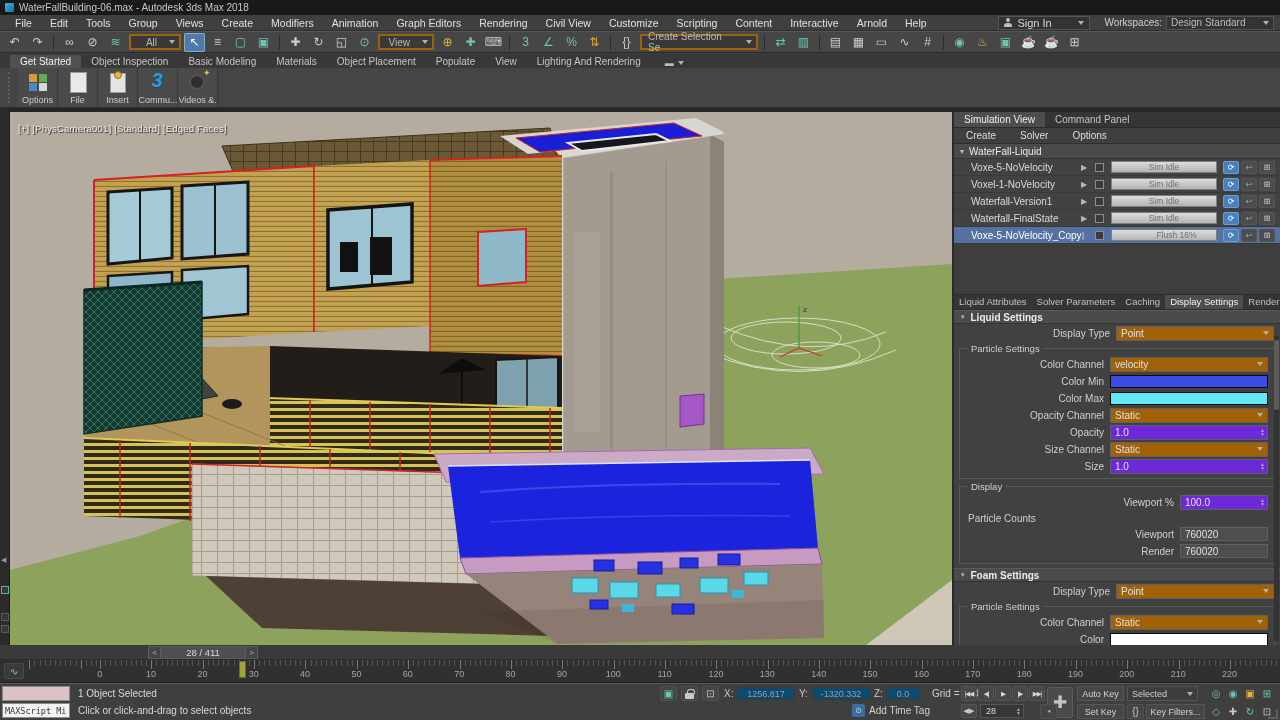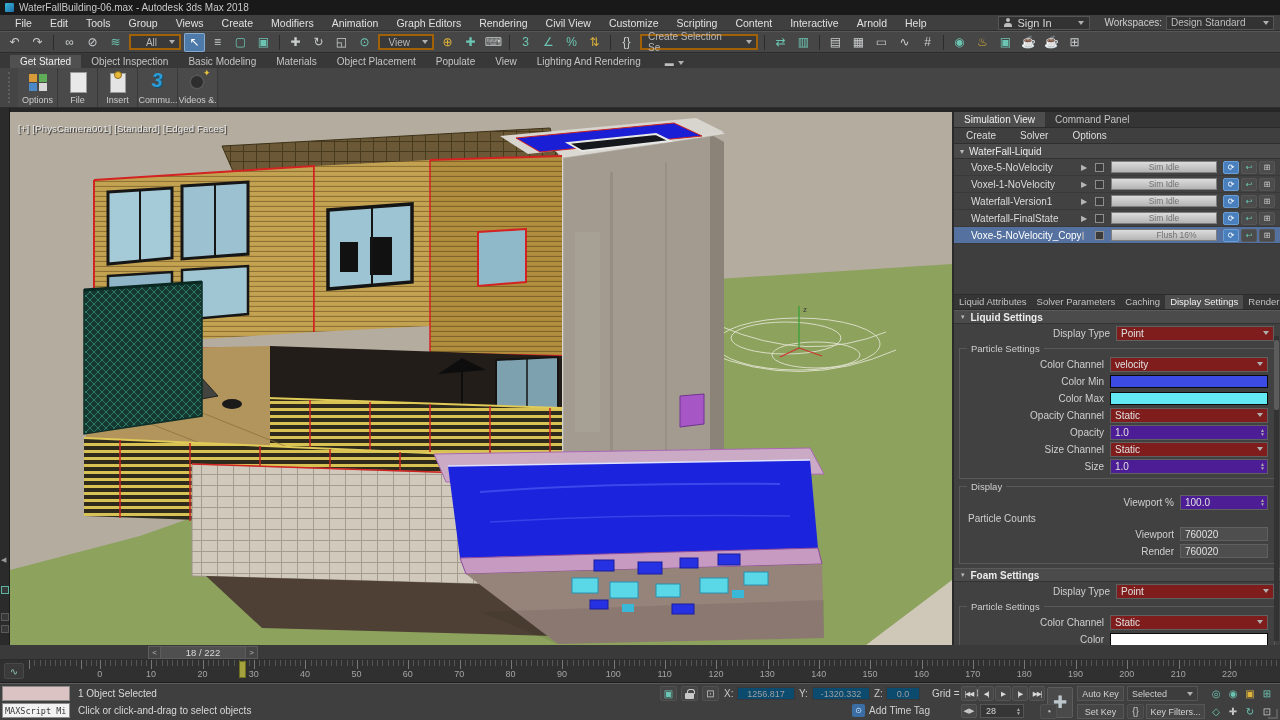--- a/index.html
+++ b/index.html
@@ -81,22 +81,22 @@
 #sim-filler{height:51px;background:#3e3e3e;border-bottom:1px solid #2c2c2c}
 #settings-tabs{display:flex;height:15px;background:#353535;border-bottom:1px solid #2a2a2a}
 .set-tab{padding:0 5px;line-height:14px;color:#c2c2c2;font-size:9.5px;white-space:nowrap}
 .set-tab.on{background:#4d4d4d;color:#f0f0f0}
 .rollout{height:14px;background:#4b4b4b;border-top:1px solid #5a5a5a;border-bottom:1px solid #333;display:flex;align-items:center;padding:0 7px;font-weight:bold;font-size:10px;color:#ececec;gap:6px}
 .rollout::before{content:"▾";font-weight:normal;font-size:7px;color:#bbb}
 .ctl-row{display:flex;align-items:center;height:16px;margin:1px 6px 1px 0}
 .ctl-label{flex:1;text-align:right;padding-right:6px;color:#cfcfcf;font-size:10px;white-space:nowrap}
 .ctl{width:158px;flex:none}
 .ctl.narrow{width:88px}
-.dropdown{height:15px;background:#7f1d1d;border:1px solid #606060;display:flex;align-items:center;justify-content:space-between;padding:0 4px;font-size:10px;color:#e0e0e0}
-.spinner{height:15px;background:#4c1d95;border:1px solid #606060;display:flex;align-items:center;justify-content:space-between;padding:0 2px 0 4px;font-size:10px;color:#e0e0e0}
+.dropdown{height:15px;background:#a16207;border:1px solid #606060;display:flex;align-items:center;justify-content:space-between;padding:0 4px;font-size:10px;color:#e0e0e0}
+.spinner{height:15px;background:#6d28d9;border:1px solid #606060;display:flex;align-items:center;justify-content:space-between;padding:0 2px 0 4px;font-size:10px;color:#e0e0e0}
 .spin-arrows{display:flex;flex-direction:column;line-height:4px;font-size:5px;color:#aaa}
 .swatch{height:13px;border:1px solid #0b0b0b;width:158px}
 .field{height:14px;background:#4e4e4e;border:1px solid #606060;font-size:10px;color:#e0e0e0;display:flex;align-items:center;padding:0 4px;width:86px}
 .grp{position:relative;border:1px solid #585858;margin:7px 5px 4px;padding:6px 0 3px}
 .grp-label{position:absolute;top:-6px;left:7px;background:#414141;padding:0 4px;font-size:9.5px;color:#cfcfcf;line-height:11px}
 .plain-label{font-size:10px;color:#cfcfcf;padding:2px 0 1px 8px}
 #sim-scroll{position:absolute;right:1px;top:224px;width:5px;height:305px;background:#333}
 #sim-scroll-thumb{position:absolute;left:0;top:4px;width:5px;height:70px;background:#5c5c5c;border-radius:2px}
 
 #timeslider{position:absolute;left:0;top:645px;width:1280px;height:15px;background:#3a3a3a;border-bottom:1px solid #2c2c2c}
@@ -705,21 +705,21 @@
 
     <div id="sim-scroll">
         <div id="sim-scroll-thumb"></div>
       </div>
   </div>
 </div>
 
 <div id="timeslider">
   <div id="framebox">
     <span class="fb-btn">&lt;</span>
-    <span class="fb-val">18 / 222</span>
+    <span class="fb-val">28 / 411</span>
     <span class="fb-btn">&gt;</span>
   </div>
 </div>
 <div id="ruler">
   <div id="ruler-icon">∿</div>
   <div id="track">
     <div id="tick-labels">
         <span class="tick-label">0</span>
         <span class="tick-label">10</span>
         <span class="tick-label">20</span>

